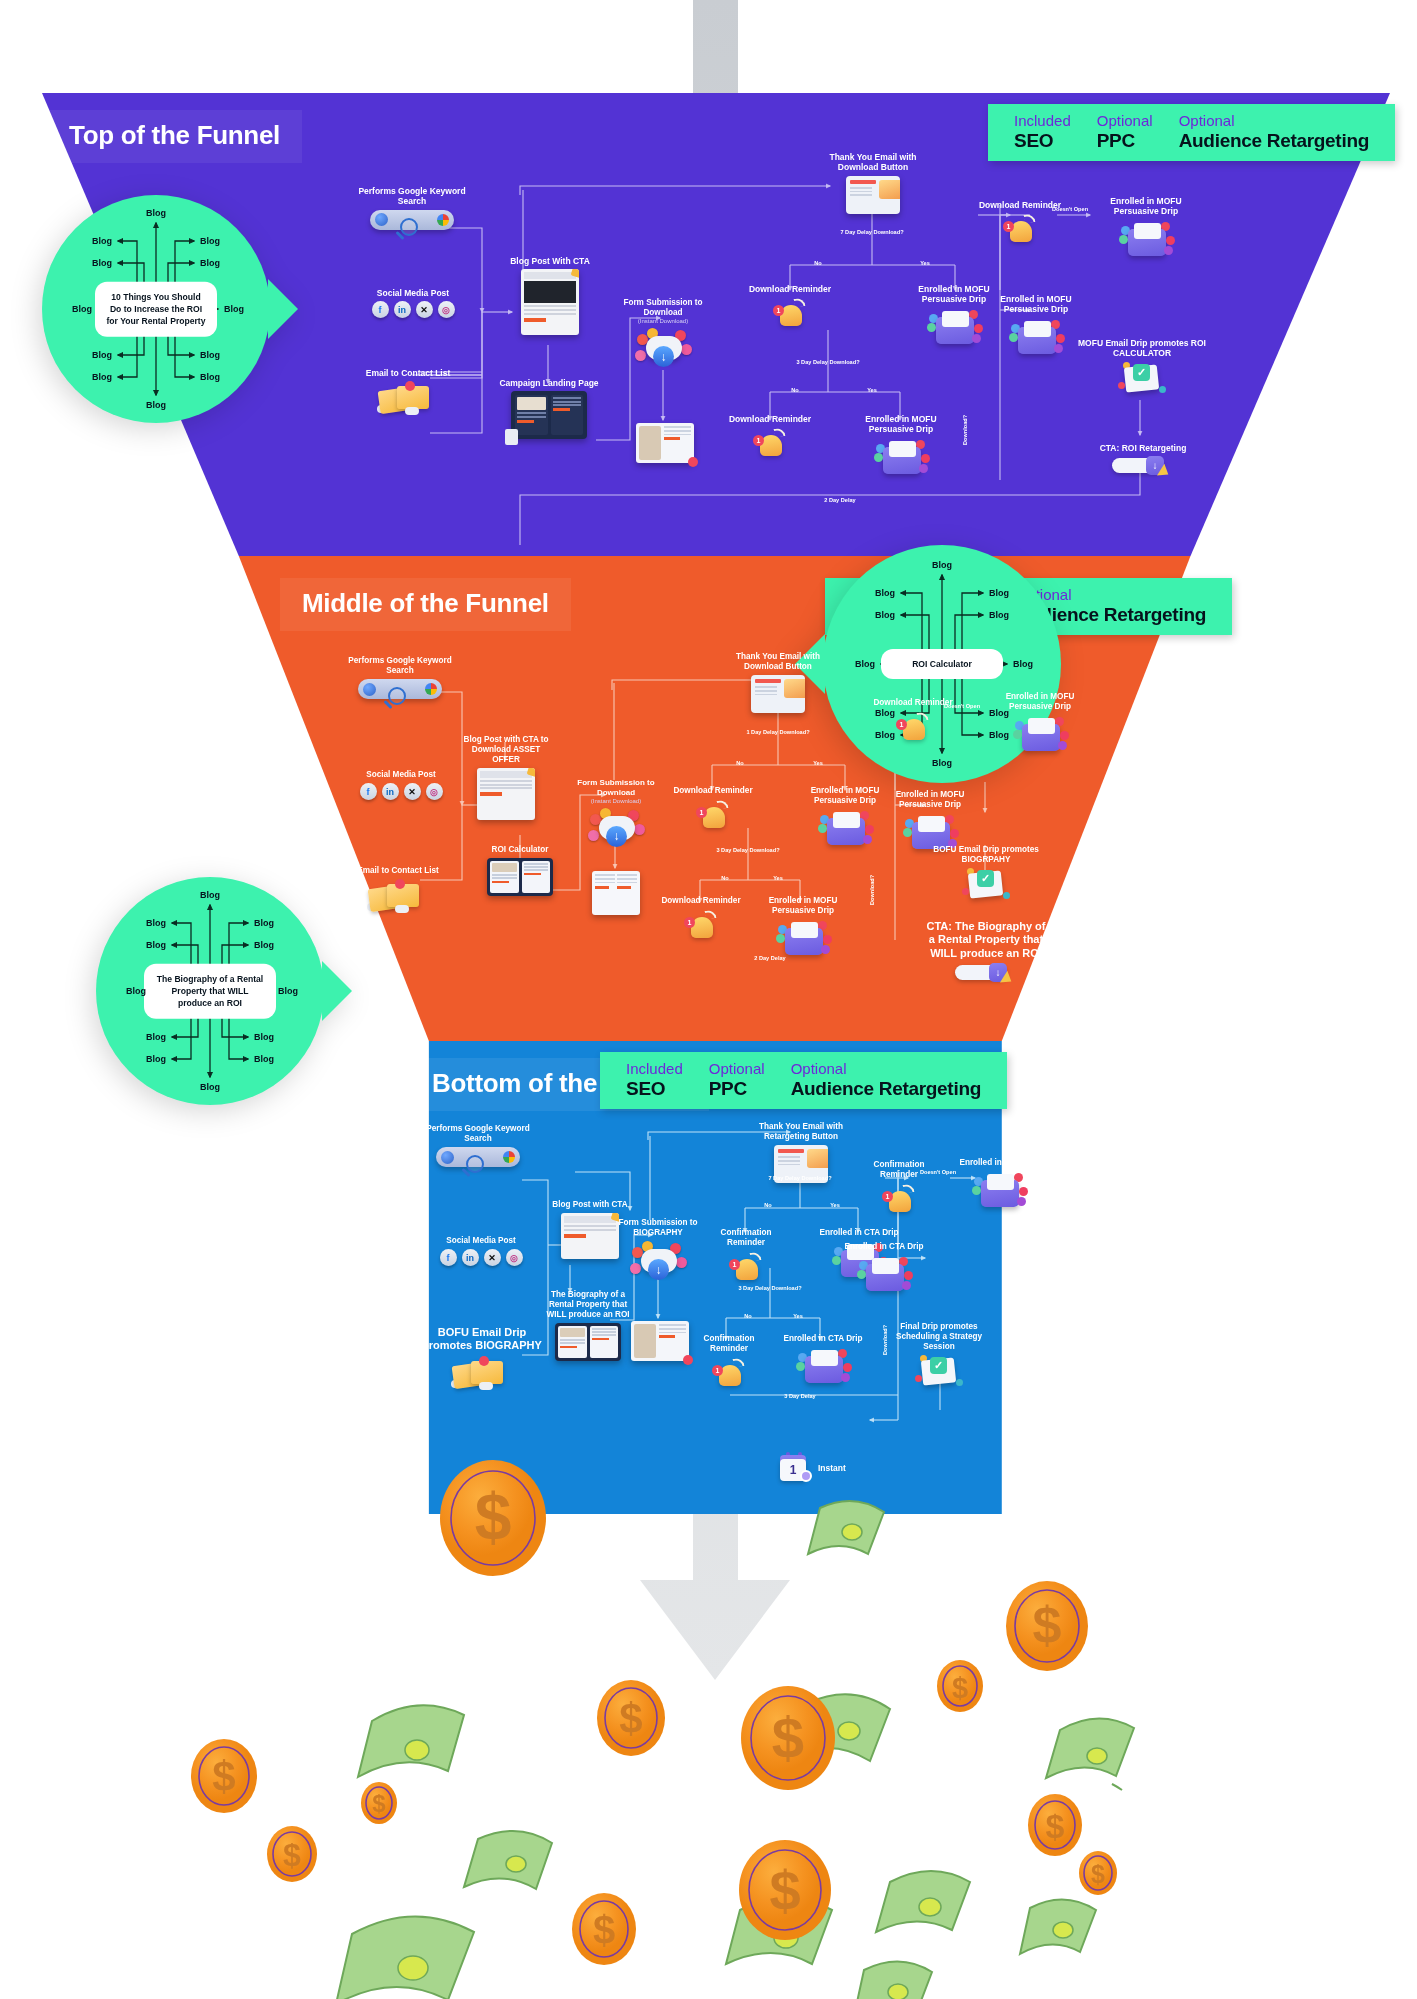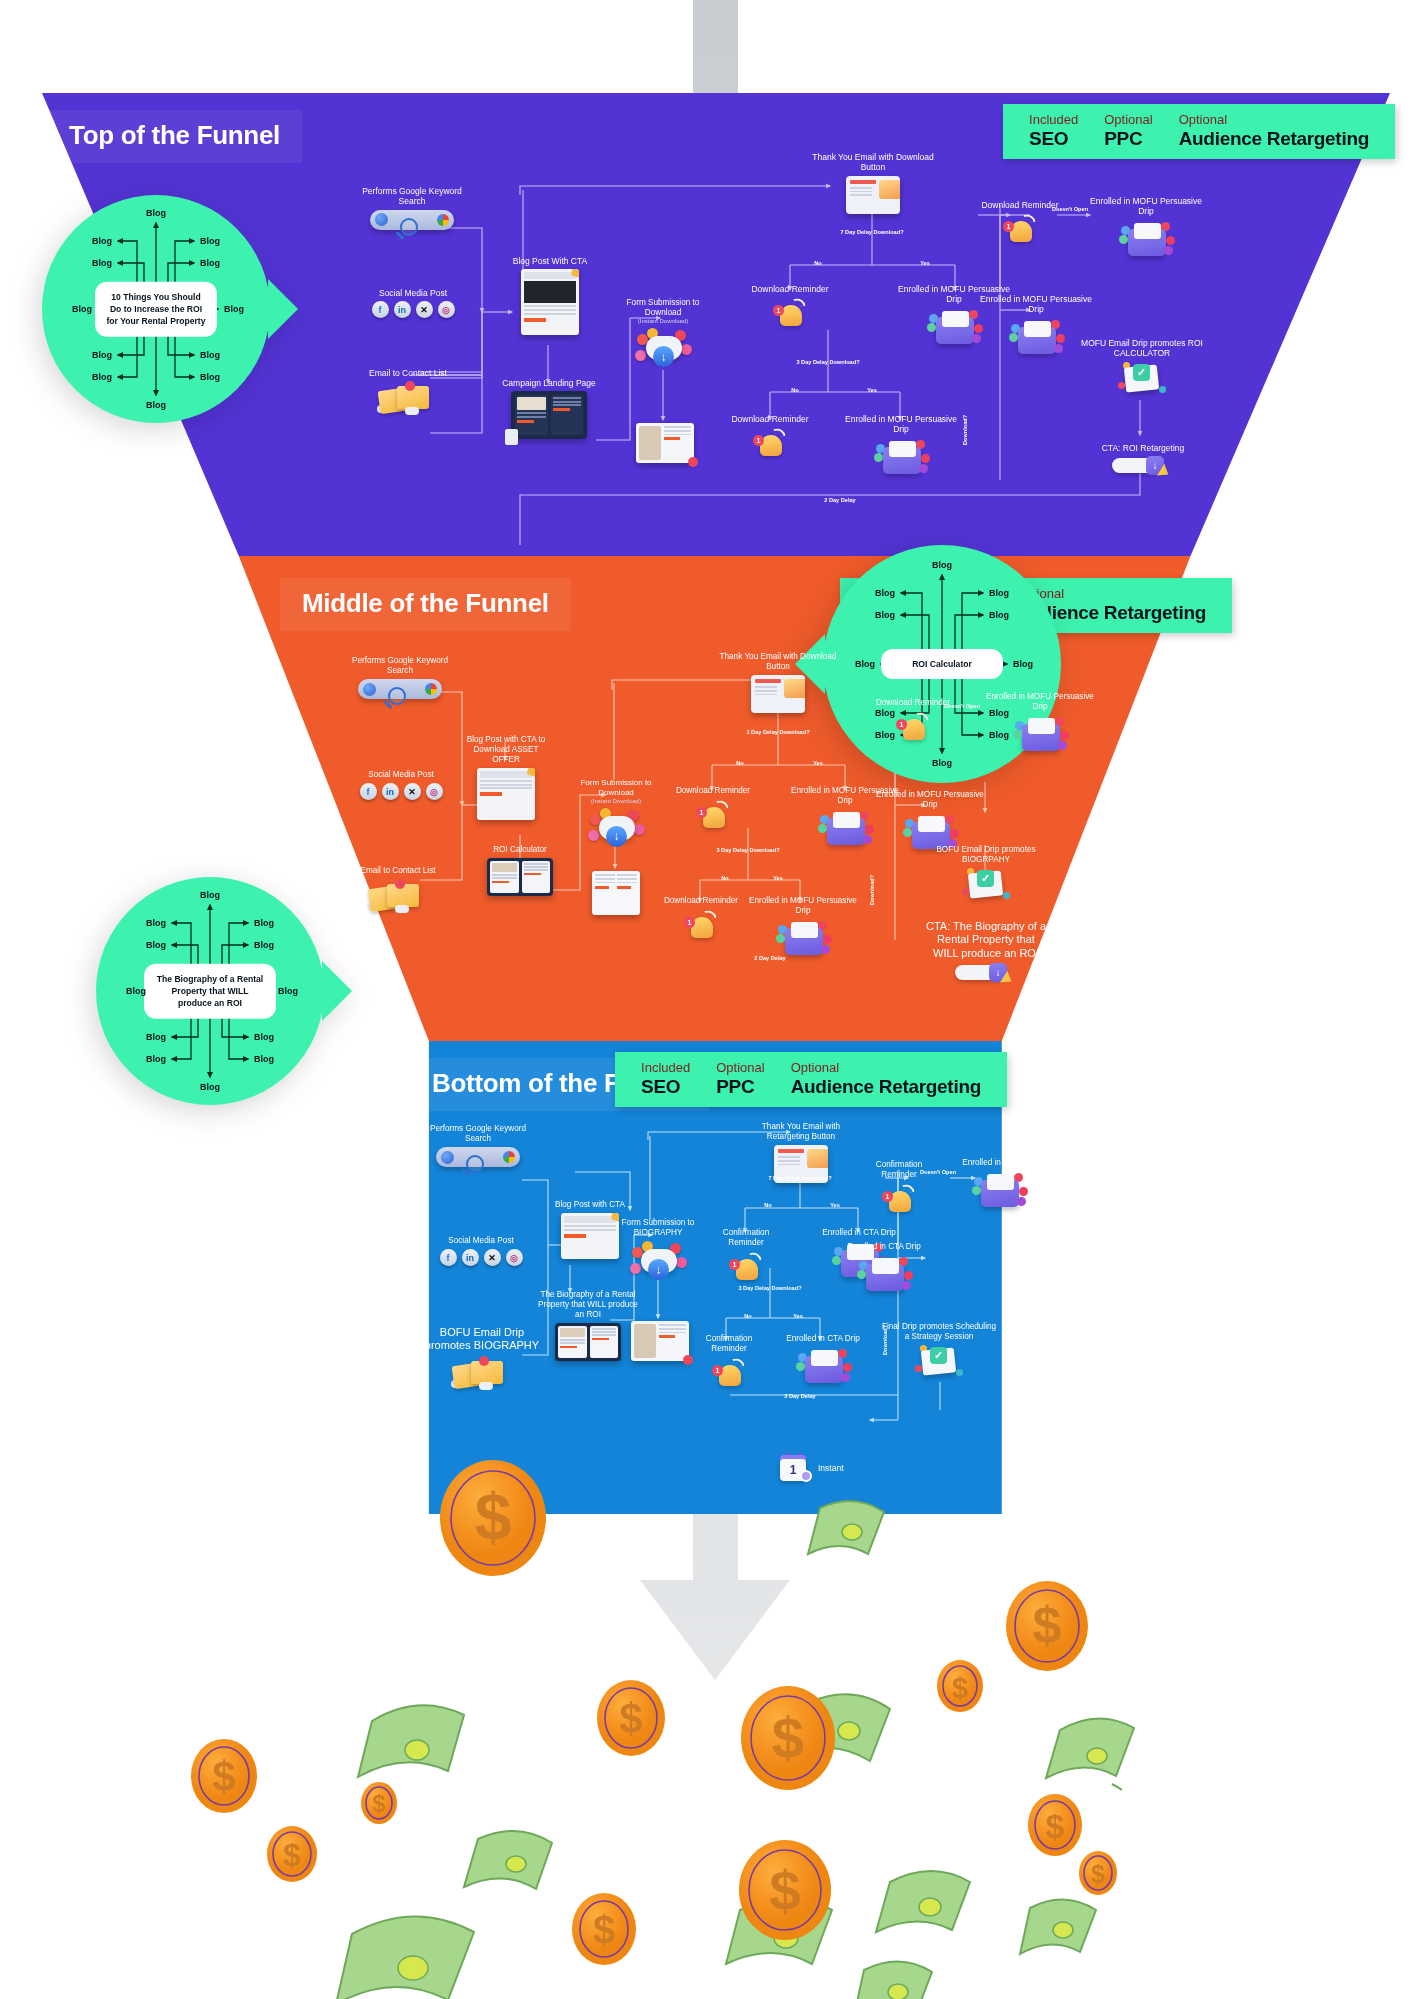--- a/index.html
+++ b/index.html
@@ -59,21 +59,21 @@
   .legend {
     position: absolute;
     background: #3df2ae;
     display: flex;
     align-items: flex-end;
     gap: 26px;
     padding: 9px 26px 10px 26px;
     box-shadow: 2px 3px 8px rgba(0,0,0,0.2);
   }
   .legend .lg-item { display: flex; flex-direction: column; line-height: 1.12; }
-  .legend .lg-kind { font-size: 13px; color: #7f1d1d; font-weight: 400; }
+  .legend .lg-kind { font-size: 15px; color: #6d28d9; font-weight: 400; }
   .legend .lg-name { font-size: 19px; color: #06131c; font-weight: 700; letter-spacing: -0.3px; }
   .legend.tofu { right: 22px; top: 104px; }
   .legend.mofu { right: 185px; top: 578px; }
   .legend.bofu { right: 410px; top: 1052px; }
 
   
   .cluster {
     position: absolute;
     border-radius: 50%;
     background: #3df2ae;
@@ -115,21 +115,21 @@
   .cluster-tofu .hub { width: 122px; }
   .cluster-mofu { left: 823px; top: 545px; width: 238px; height: 238px; }
   .cluster-mofu .hub { width: 122px; }
   .cluster-bofu { left: 96px; top: 877px; width: 228px; height: 228px; }
   .cluster-bofu .hub { width: 132px; }
 
   
   .node { position: absolute; text-align: center; }
   .node .lbl {
     color: #ffffff;
-    font-weight: 400;
+    font-weight: 700;
     line-height: 1.22;
     white-space: pre-line;
   }
   .node .sub { color: #d9d3f5; font-weight: 400; font-size: 6px; line-height: 1.2; }
   .node .art { margin: 3px auto 0 auto; }
 
   
   .edge-lbl {
     position: absolute;
     color: #ffffff;

